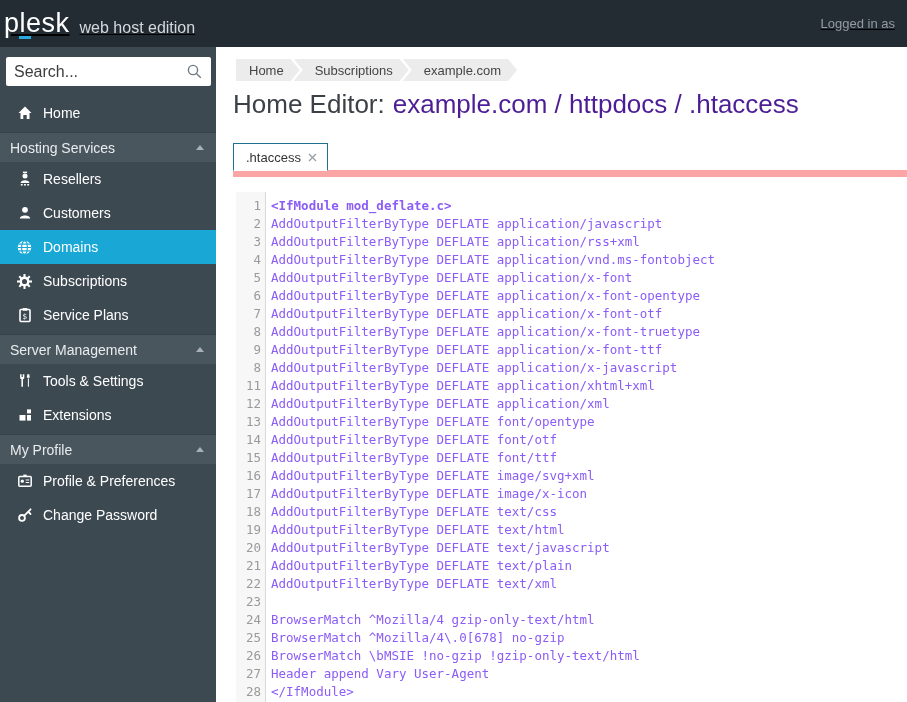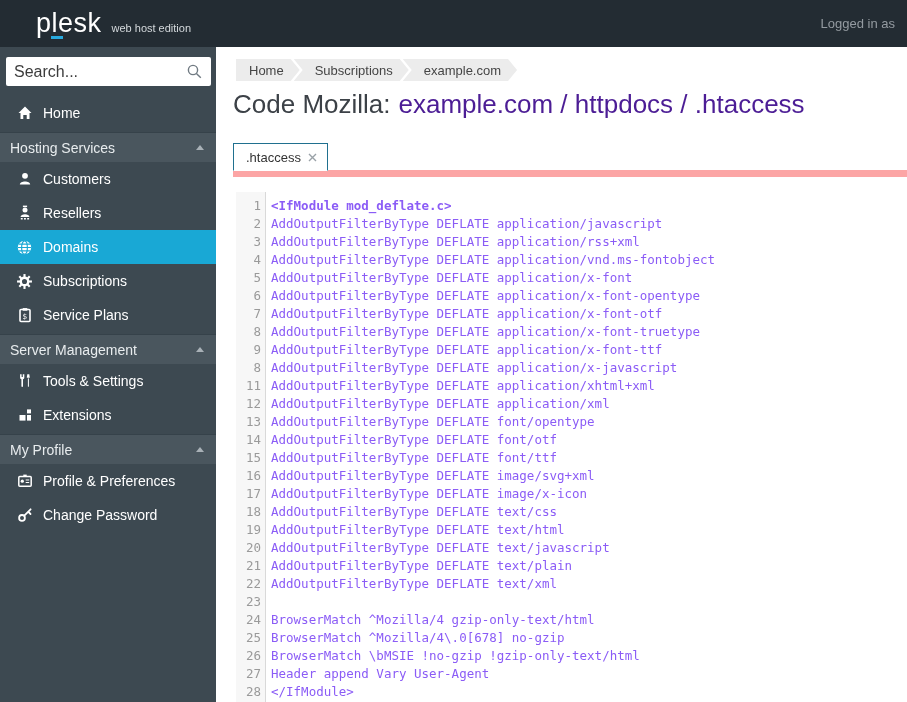--- a/index.html
+++ b/index.html
@@ -7,25 +7,26 @@
   body {
     width:907px; height:702px; overflow:hidden;
     font-family:"Liberation Sans", sans-serif;
     background:#ffffff;
   }
 
   
   .topbar {
     height:47px; background:#232c33;
     display:flex; align-items:center;
-    padding:0 10px 0 36px;
+    padding:0 10px 0 4px;
+    text-decoration:underline;
   }
   .logo { position:relative; color:#fff; font-size:27px; line-height:31px; letter-spacing:.5px; cursor:pointer; }
   .logo-accent { position:absolute; left:15px; bottom:0; width:12px; height:3px; background:#28aade; }
-  .tagline { color:#d4d9dc; font-size:11px; margin-left:10px; margin-top:9px;text-align:right; }
+  .tagline { color:#d4d9dc; font-size:16px; margin-left:10px; margin-top:9px;text-align:right; }
   .logged-in { margin-left:auto; color:#949ba1; font-size:13px; padding-right:2px; }
 
   
   .layout { display:flex; height:655px; }
 
   
   .sidebar { width:216px; flex-shrink:0; background:#3d4951; }
   .search-box {
     margin:10px 5px 10px 6px; height:29px; background:#fff; border-radius:2px;
     display:flex; align-items:center; padding:0 8px;
@@ -129,38 +130,38 @@
           </span>
           <span class="nav-label">Home</span>
         </div>
         <div class="nav-section">
           <span>Hosting Services</span>
           <span class="sec-arrow"></span>
         </div>
         <div class="nav-item">
           <span class="nav-icon">
             <svg width="16" height="16" viewBox="0 0 16 16">
-              <circle cx="8" cy="4.8" r="2.9" fill="#fff"></circle>
-              <path fill="#fff" d="M2.8 13.6c0-4.2 10.4-4.2 10.4 0z"></path>
-            </svg>
-          </span>
-          <span class="nav-label">Customers</span>
-        </div>
-        <div class="nav-item">
-          <span class="nav-icon">
-            <svg width="16" height="16" viewBox="0 0 16 16">
               <rect x="5.9" y="0.6" width="4.2" height="1.5" fill="#fff"></rect>
               <circle cx="8" cy="4.9" r="2.5" fill="#fff"></circle>
               <path fill="#fff" d="M3.6 12c0-3.6 8.8-3.6 8.8 0z"></path>
               <rect x="3.8" y="13" width="1.9" height="1.5" fill="#fff"></rect>
               <rect x="7" y="13" width="1.9" height="1.5" fill="#fff"></rect>
               <rect x="10.2" y="13" width="1.9" height="1.5" fill="#fff"></rect>
             </svg>
           </span>
           <span class="nav-label">Resellers</span>
+        </div>
+        <div class="nav-item">
+          <span class="nav-icon">
+            <svg width="16" height="16" viewBox="0 0 16 16">
+              <circle cx="8" cy="4.8" r="2.9" fill="#fff"></circle>
+              <path fill="#fff" d="M2.8 13.6c0-4.2 10.4-4.2 10.4 0z"></path>
+            </svg>
+          </span>
+          <span class="nav-label">Customers</span>
         </div>
         <div class="nav-item active">
           <span class="nav-icon">
             <svg width="17" height="17" viewBox="0 0 16 16">
               <circle cx="8" cy="8" r="6.3" fill="#fff"></circle>
               <g stroke="#19a8d5" stroke-width="1.1" fill="none">
                 <ellipse cx="8" cy="8" rx="2.7" ry="6.3"></ellipse>
                 <path d="M1.7 8h12.6M2.5 4.9h11M2.5 11.1h11"></path>
               </g>
             </svg>
@@ -247,21 +248,21 @@
   </div>
 
   <div class="main">
     <div class="breadcrumb">
       <div class="crumb">Home</div>
       <div class="crumb">Subscriptions</div>
       <div class="crumb">example.com</div>
     </div>
 
     <h1 class="page-title">
-      <span class="title-prefix">Code Mozilla:</span><span class="title-path">example.com / httpdocs / .htaccess</span>
+      <span class="title-prefix">Home Editor:</span><span class="title-path">example.com / httpdocs / .htaccess</span>
     </h1>
 
     <div class="tabbar">
       <div class="tab">
         <span>.htaccess</span>
         <span class="tab-close">
           <svg width="9" height="9" viewBox="0 0 9 9">
               <path d="M1 1l7 7M8 1l-7 7" stroke="#99a1a7" stroke-width="1.4" fill="none"></path>
             </svg>
         </span>

